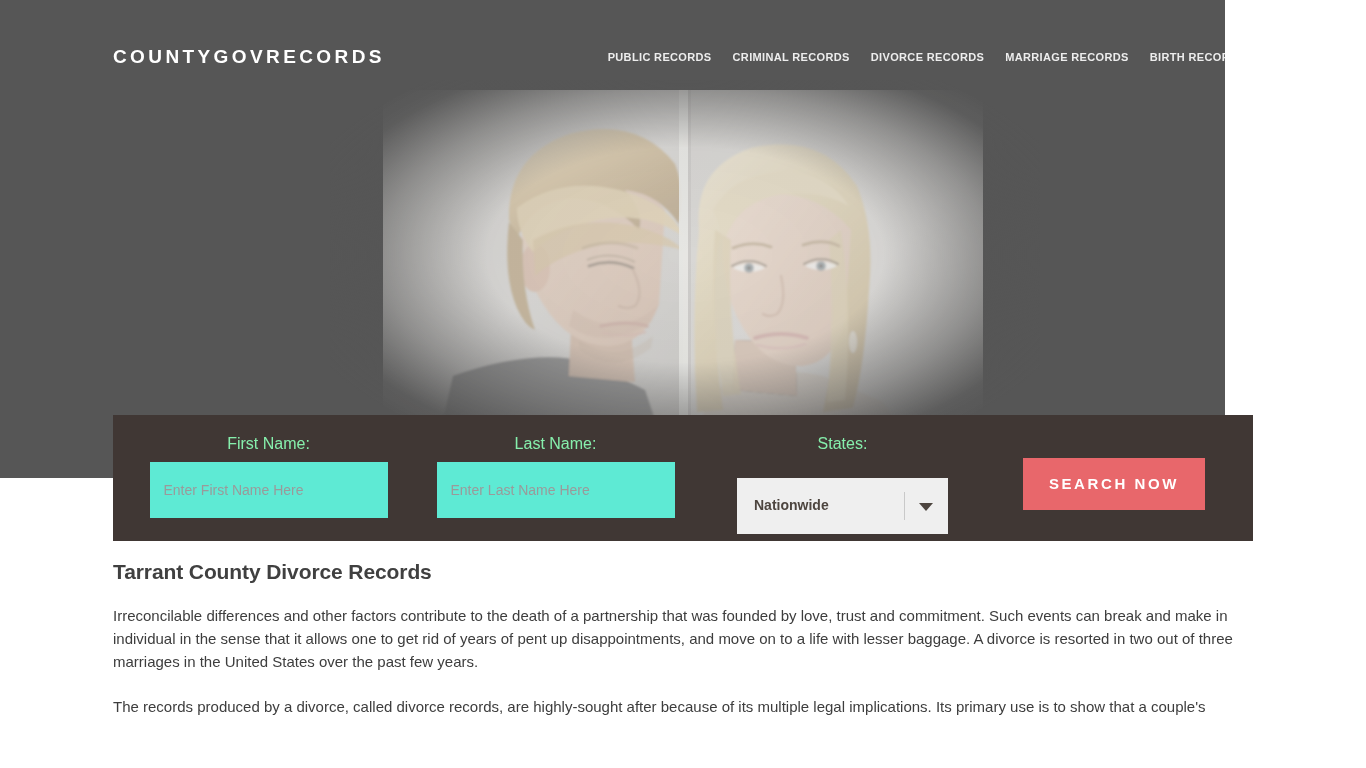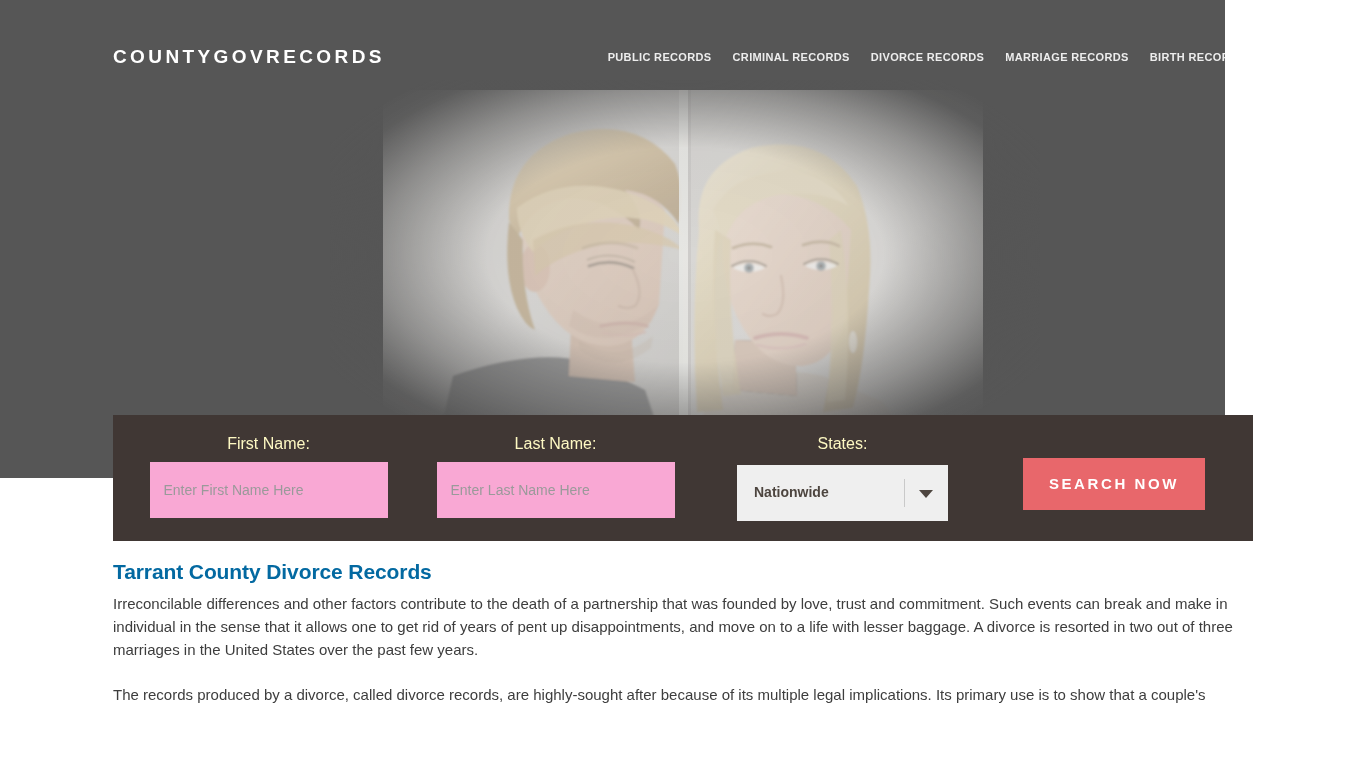--- a/index.html
+++ b/index.html
@@ -100,50 +100,50 @@
     z-index: 8;
   }
 
   .field {
     position: absolute;
     top: 0;
   }
   .field-label {
     display: block;
     text-align: center;
-    color: #fef9c3;
+    color: #86efac;
     font-size: 16px;
     line-height: 18px;
     padding-top: 20px;
     padding-bottom: 9px;
     white-space: nowrap;
   }
 
   .f-first  { left: 18px;  width: 275px; }
   .f-last   { left: 305px; width: 275px; }
   .f-state  { left: 592px; width: 275px; }
 
   .text-input {
     display: block;
     margin: 0 auto;
     width: 238px;
     height: 56px;
-    background: #f9a8d4;
+    background: #5eead4;
     border: none;
     outline: none;
     font-family: "Liberation Sans", sans-serif;
     font-size: 14px;
     color: #4a4a4a;
     padding: 0 14px;
   }
   .text-input::placeholder { color: #9a9a9a; }
 
   .select-wrap {
     position: relative;
-    margin: 3px auto;
+    margin: 16px auto;
     width: 211px;
     height: 56px;
     background: #efefef;
   }
   .select-value {
     position: absolute;
     left: 17px;
     top: 19px;
     font-size: 14px;
     font-weight: bold;
@@ -190,23 +190,23 @@
   
   .content {
     position: absolute;
     left: 113px;
     top: 560px;
     width: 1140px;
   }
   .content h1 {
     font-size: 21px;
     font-weight: bold;
-    color: #0369a1;
+    color: #404040;
     letter-spacing: -0.1px;
-    margin-bottom: 8px;
+    margin-bottom: 20px;
   }
   .content p {
     font-size: 15px;
     line-height: 23px;
     color: #3d3d3d;
     margin-bottom: 22px;
   }
 </style>
 </head>
 <body>

